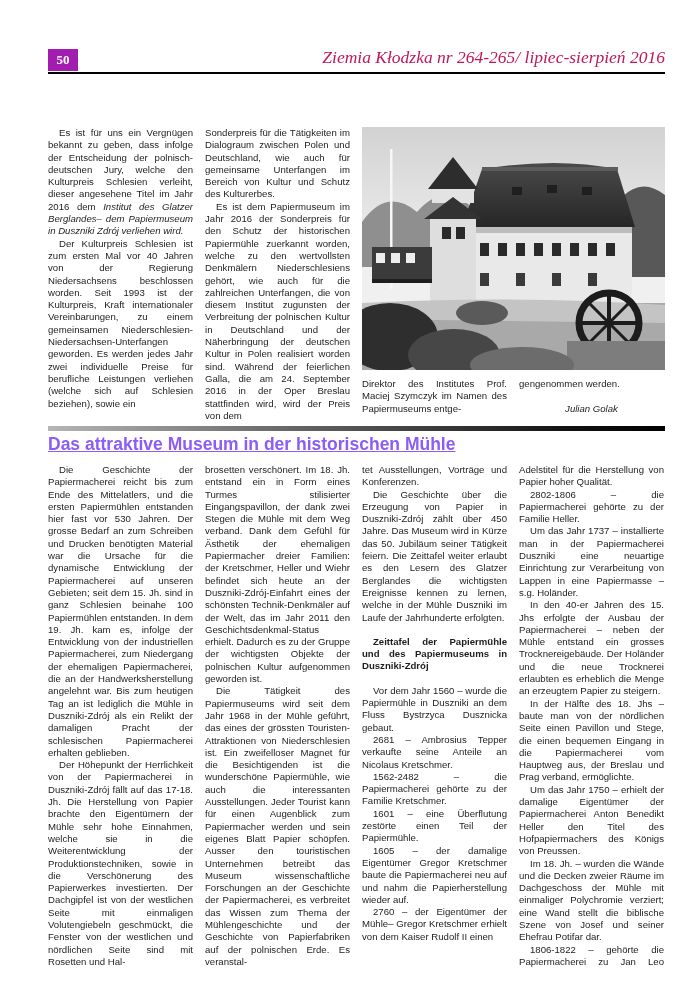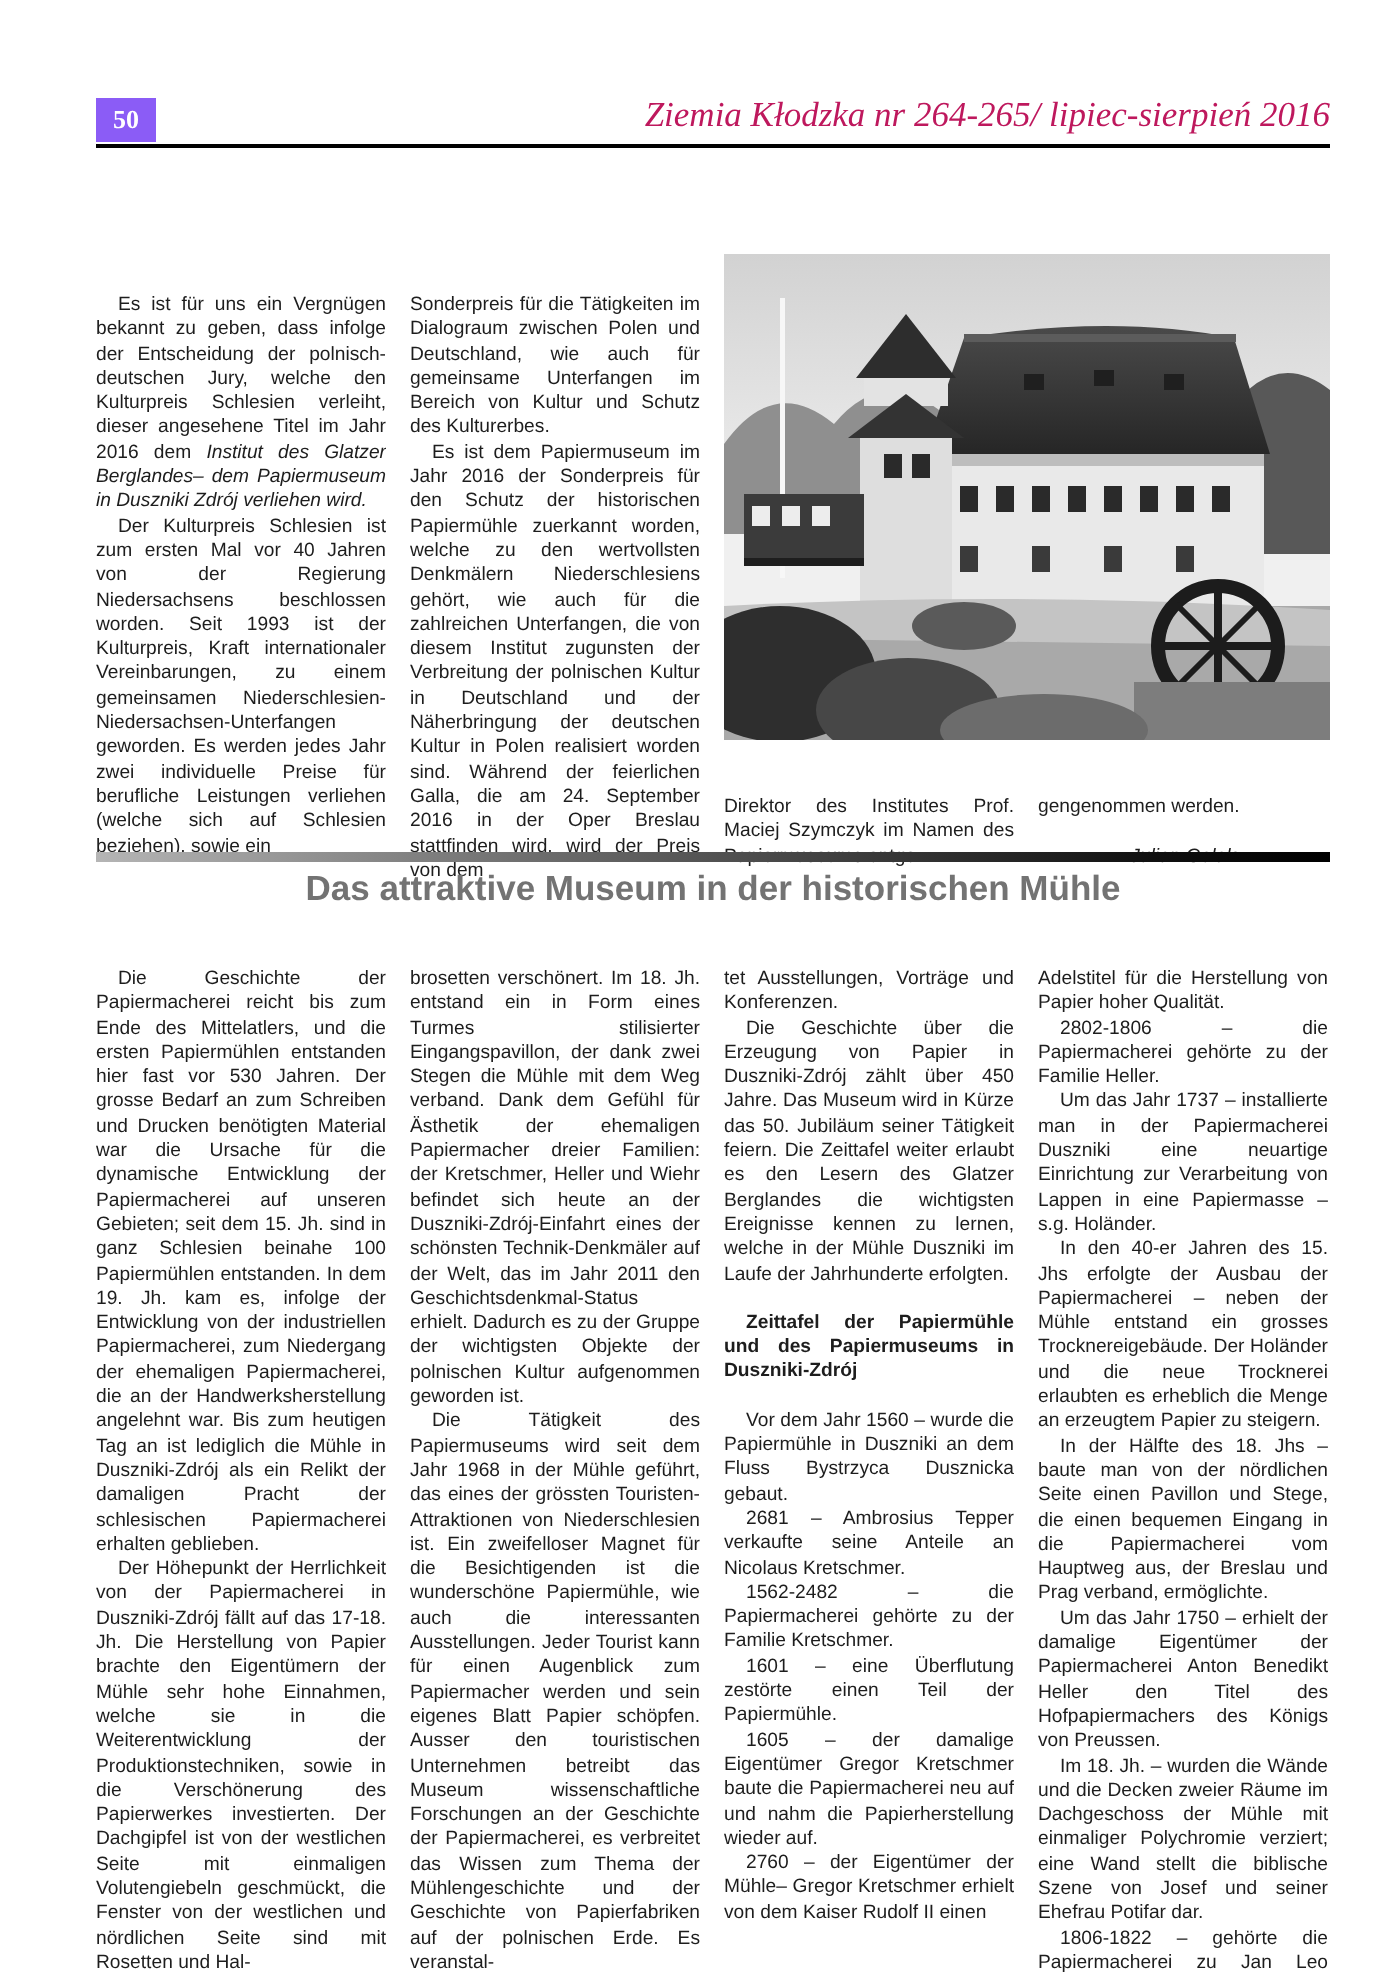--- a/index.html
+++ b/index.html
@@ -1,50 +1,50 @@
 <!DOCTYPE html>
 <html lang="de"><head>
 <meta charset="utf-8">
 <style>
   * { margin:0; padding:0; box-sizing:border-box; }
   body { width:700px; background:#ffffff; font-family:"Liberation Sans", sans-serif; }
   .page { position:relative; width:700px; height:990px; background:#ffffff; color:#1c1c1c; overflow:hidden; }
 
   
-  .pagenum { position:absolute; left:48px; top:49px; width:30px; height:22px; background:#8b5cf6;
+  .pagenum { position:absolute; left:48px; top:49px; width:30px; height:22px; background:#a21caf;
              color:#fff; font:bold 13px/22px "Liberation Serif", serif; text-align:center; }
   .journal { position:absolute; right:35px; top:47px; font-family:"Liberation Serif", serif;
              font-style:italic; font-size:17.5px; color:#be185d; }
   .headrule { position:absolute; left:48px; width:617px; top:72px; height:2px; background:#000; }
 
   
   .headline { position:absolute; left:48px; top:82px; width:617px; height:40px; }
 
   
   .col { position:absolute; width:145px; text-align:justify; font-size:9.6px; line-height:12.3px;
-         color:#1d1d1d; overflow:hidden; hyphens:auto;margin-top:20px; -webkit-hyphens:auto; }
+         color:#1d1d1d; overflow:hidden; hyphens:auto; -webkit-hyphens:auto; }
   .para { text-indent:11px; }
   .para.noindent { text-indent:0; }
   .ital, span.ital { font-style:italic; }
   .subhead { margin:12px 0; font-weight:bold; }
   .author { text-align:center; font-style:italic; margin-top:13px; text-indent:0; }
 
   .art1-col { top:127px; height:297px; }
   .cap-col  { top:378px; height:50px; }
   .art2-col { top:464px; height:504px; }
   .c1 { left:48px; } .c2 { left:205px; } .c3 { left:362px; } .c4 { left:519px; }
 
   
   .photo { position:absolute; left:362px; top:127px; width:303px; height:243px; overflow:hidden; }
 
   
   .divider { position:absolute; left:48px; width:617px; top:426px; height:5px;
              background:linear-gradient(to right, #b5b5b5, #6e6e6e 35%, #111 85%, #000); }
   .sect-head { position:absolute; left:48px; width:617px; top:434px; height:24px;
-               text-align:center; font-size:17.5px; font-weight:bold; color:#737373; }
+               text-align:left; font-size:17.5px; font-weight:bold; color:#8b5cf6;text-decoration:underline; }
 </style>
 </head>
 <body>
 
 <div class="page">
 
   <div class="pagenum">50</div>
   <div class="journal">Ziemia Kłodzka nr 264-265/ lipiec-sierpień 2016</div>
   <div class="headrule"></div>
 

